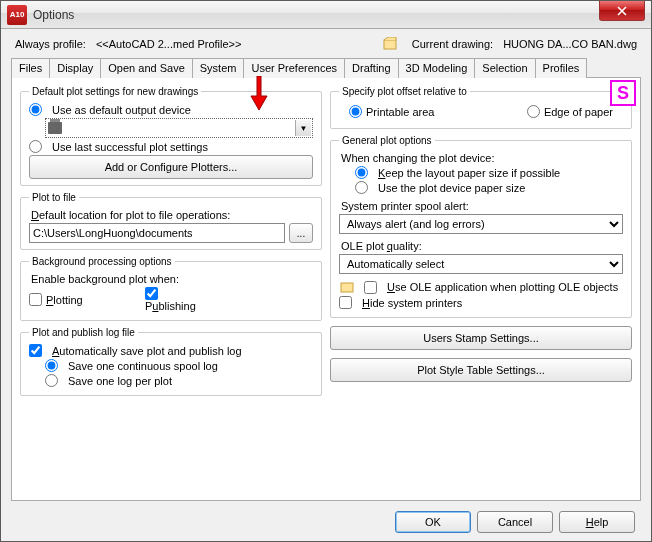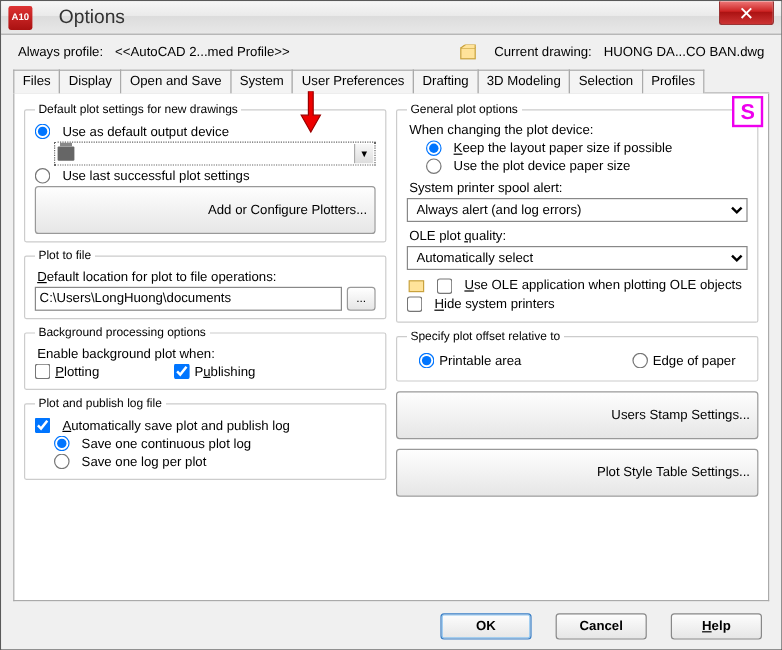--- a/index.html
+++ b/index.html
@@ -20,32 +20,31 @@
     display: flex;
     flex-direction: column;
   }
   .titlebar {
     height: 28px;
     background: linear-gradient(#f7f7f7 0%, #eaeaea 45%, #dcdcdc 46%, #e8e8e8 100%);
     display: flex;
     align-items: center;
     border-bottom: 1px solid #aaa;
     position: relative;
-    gap: 16px;
   }
   .app-icon {
     width: 20px; height: 20px; margin: 0 6px;
     background: linear-gradient(#d33, #a11);
     color: #fff;
     font-size: 8px;
     font-weight: bold;
     display:flex;align-items:center;justify-content:center;
     border-radius:2px;
   }
-  .title-text { font-size: 16px; color: #333; }
+  .title-text { font-size: 12px; color: #333; }
   .close-btn {
     position: absolute;
     right: 0; top: 0;
     width: 46px; height: 20px;
     background: linear-gradient(#e77, #c22 45%, #a11 46%, #c33);
     color: #fff;
     display:flex;align-items:center;justify-content:center;
     border: 1px solid #933;
     border-top: none;
     border-radius: 0 0 3px 3px;
@@ -145,28 +144,27 @@
   }
   .combo .dd {
     position:absolute;right:1px;top:1px;bottom:1px;width:16px;
     background:linear-gradient(#f8f8f8,#ddd);
     border-left:1px solid #aaa;
     display:flex;align-items:center;justify-content:center;
     font-size:8px;
   }
   .wide-btn {
     display:block;width:100%;
-    height: 40px;
+    height: 24px;
     background: linear-gradient(#fefefe,#e6e6e6);
     border: 1px solid #999;
     border-radius: 3px;
     font: inherit;
     cursor: default;
     margin-top: 2px;
-    text-align: right;
   }
   .path-row { display:flex; gap:4px; align-items:center; }
   .path-row input { flex:1; }
   .browse-btn {
     width:24px;height:20px;
     border:1px solid #999;border-radius:3px;
     background:linear-gradient(#fff,#e6e6e6);
     font-size:10px;
     display:flex;align-items:center;justify-content:center;
   }
@@ -182,23 +180,22 @@
     right: 4px; top: 2px;
     width:26px;height:26px;
     background:#fff;
     border:2px solid #e0e;
     color:#e0e;
     font-weight:bold;font-size:18px;
     display:flex;align-items:center;justify-content:center;
     z-index:5;
   }
   .footer-btns {
-    display:flex;justify-content:flex-end;gap:20px;
+    display:flex;justify-content:flex-end;gap:6px;
     padding: 10px 6px 0 0;
-    font-weight: bold;
   }
   .footer-btns button {
     width: 76px; height: 22px;
     font: inherit;
     border: 1px solid #888;
     border-radius: 3px;
     background: linear-gradient(#fdfdfd,#e6e6e6);
     cursor: default;
   }
   .footer-btns button.primary {
@@ -292,47 +289,61 @@
         </fieldset>
 
         <fieldset class="group">
           <legend>Background processing options</legend>
           <div class="sub-label">Enable background plot when:</div>
           <div class="row">
             <span style="display:inline-flex;align-items:center;width:110px;">
               <input type="checkbox" style="">
               <label><span class="underline-letter">P</span>lotting</label>
             </span>
-            <span style="display:inline-flex;align-items:flex-end;">
+            <span style="display:inline-flex;align-items:flex-start;flex-direction:column;">
               <input type="checkbox" checked="" style="">
               <label>P<span class="underline-letter">u</span>blishing</label>
             </span>
           </div>
         </fieldset>
 
         <fieldset class="group">
           <legend>Plot and publish log file</legend>
           <div class="row">
             <input type="checkbox" checked="" style="">
             <label><span class="underline-letter">A</span>utomatically save plot and publish log</label>
           </div>
           <div class="row indent">
             <input type="radio" checked="" style="">
-            <label>Save one continuous plot log</label>
+            <label>Save one continuous spool log</label>
           </div>
           <div class="row indent">
             <input type="radio" style="">
             <label>Save one log per plot</label>
           </div>
         </fieldset>
 
 
       </div>
 
       <div class="col">
+
+        <fieldset class="group">
+          <legend>Specify plot offset relative to</legend>
+          <div class="row" style="justify-content:space-between;padding:2px 10px;">
+            <span style="display:inline-flex;align-items:center;">
+              <input type="radio" checked="" style="">
+              <label>Printable area</label>
+            </span>
+            <span style="display:inline-flex;align-items:center;">
+              <input type="radio" style="">
+              <label>Edge of paper</label>
+            </span>
+          </div>
+        </fieldset>
 
         <fieldset class="group">
           <legend>General plot options</legend>
           <div class="sub-label">When changing the plot device:</div>
           <div class="row indent">
             <input type="radio" checked="" style="">
             <label><span class="underline-letter">K</span>eep the layout paper size if possible</label>
           </div>
           <div class="row indent">
             <input type="radio" style="">
@@ -357,34 +368,20 @@
             </span>
             <input type="checkbox" style="">
             <label><span class="underline-letter">U</span>se OLE application when plotting OLE objects</label>
           </div>
           <div class="row">
             <input type="checkbox" style="">
             <label><span class="underline-letter">H</span>ide system printers</label>
           </div>
         </fieldset>
 
-        <fieldset class="group">
-          <legend>Specify plot offset relative to</legend>
-          <div class="row" style="justify-content:space-between;padding:2px 10px;">
-            <span style="display:inline-flex;align-items:center;">
-              <input type="radio" checked="" style="">
-              <label>Printable area</label>
-            </span>
-            <span style="display:inline-flex;align-items:center;">
-              <input type="radio" style="">
-              <label>Edge of paper</label>
-            </span>
-          </div>
-        </fieldset>
-
         <button class="wide-btn">Users Stamp Settings...</button>
         <button class="wide-btn">Plot Style Table Settings...</button>
 
       </div>
 
     </div>
 
     <div class="footer-btns">
       <button class="primary">OK</button>
       <button>Cancel</button>

